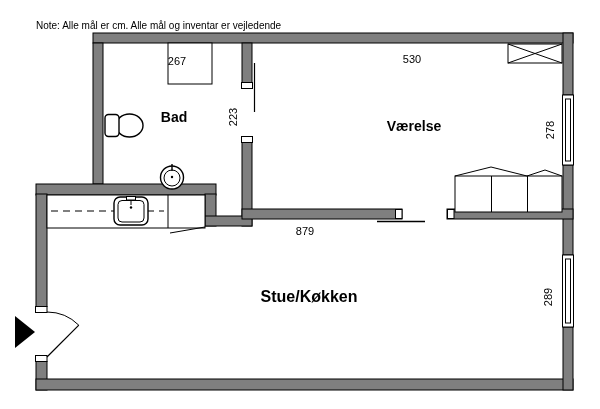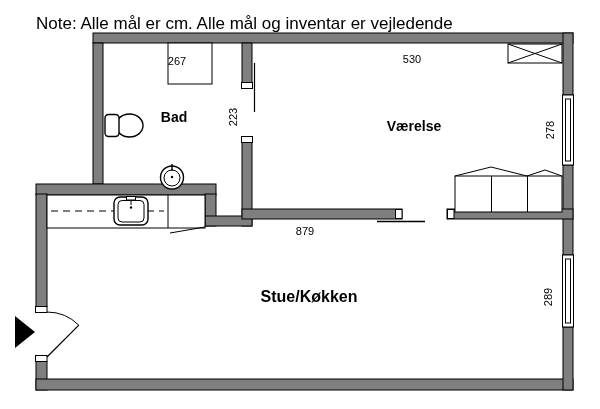--- a/index.html
+++ b/index.html
@@ -4,22 +4,22 @@
 <style>
   html,body{margin:0;padding:0;background:#fff;}
   .stage{
     position:relative;
     width:600px;height:409px;
     background:#ffffff;
     font-family:"Liberation Sans", sans-serif;
     overflow:hidden;
   }
   .note{
-    position:absolute;left:36px;top:14px;
-    font-size:17px;color:#000;white-space:nowrap;
+    position:absolute;left:36px;top:20px;
+    font-size:10px;color:#000;white-space:nowrap;
   }
   svg{position:absolute;left:0;top:0;}
   .wall{fill:#7f7f7f;stroke:#000;stroke-width:1;}
   .cap{fill:#ffffff;stroke:#000;stroke-width:1;}
   .fixture{fill:#ffffff;stroke:#000;stroke-width:1;}
   .fixture-bold{fill:#ffffff;stroke:#000;stroke-width:1.4;}
   .thin{stroke:#000;stroke-width:1;fill:none;}
   .room-label{font-family:"Liberation Sans",sans-serif;font-weight:bold;font-size:14px;fill:#000;}
   .room-label-big{font-family:"Liberation Sans",sans-serif;font-weight:bold;font-size:16px;fill:#000;}
   .dim-label{font-family:"Liberation Sans",sans-serif;font-size:11px;fill:#000;}

